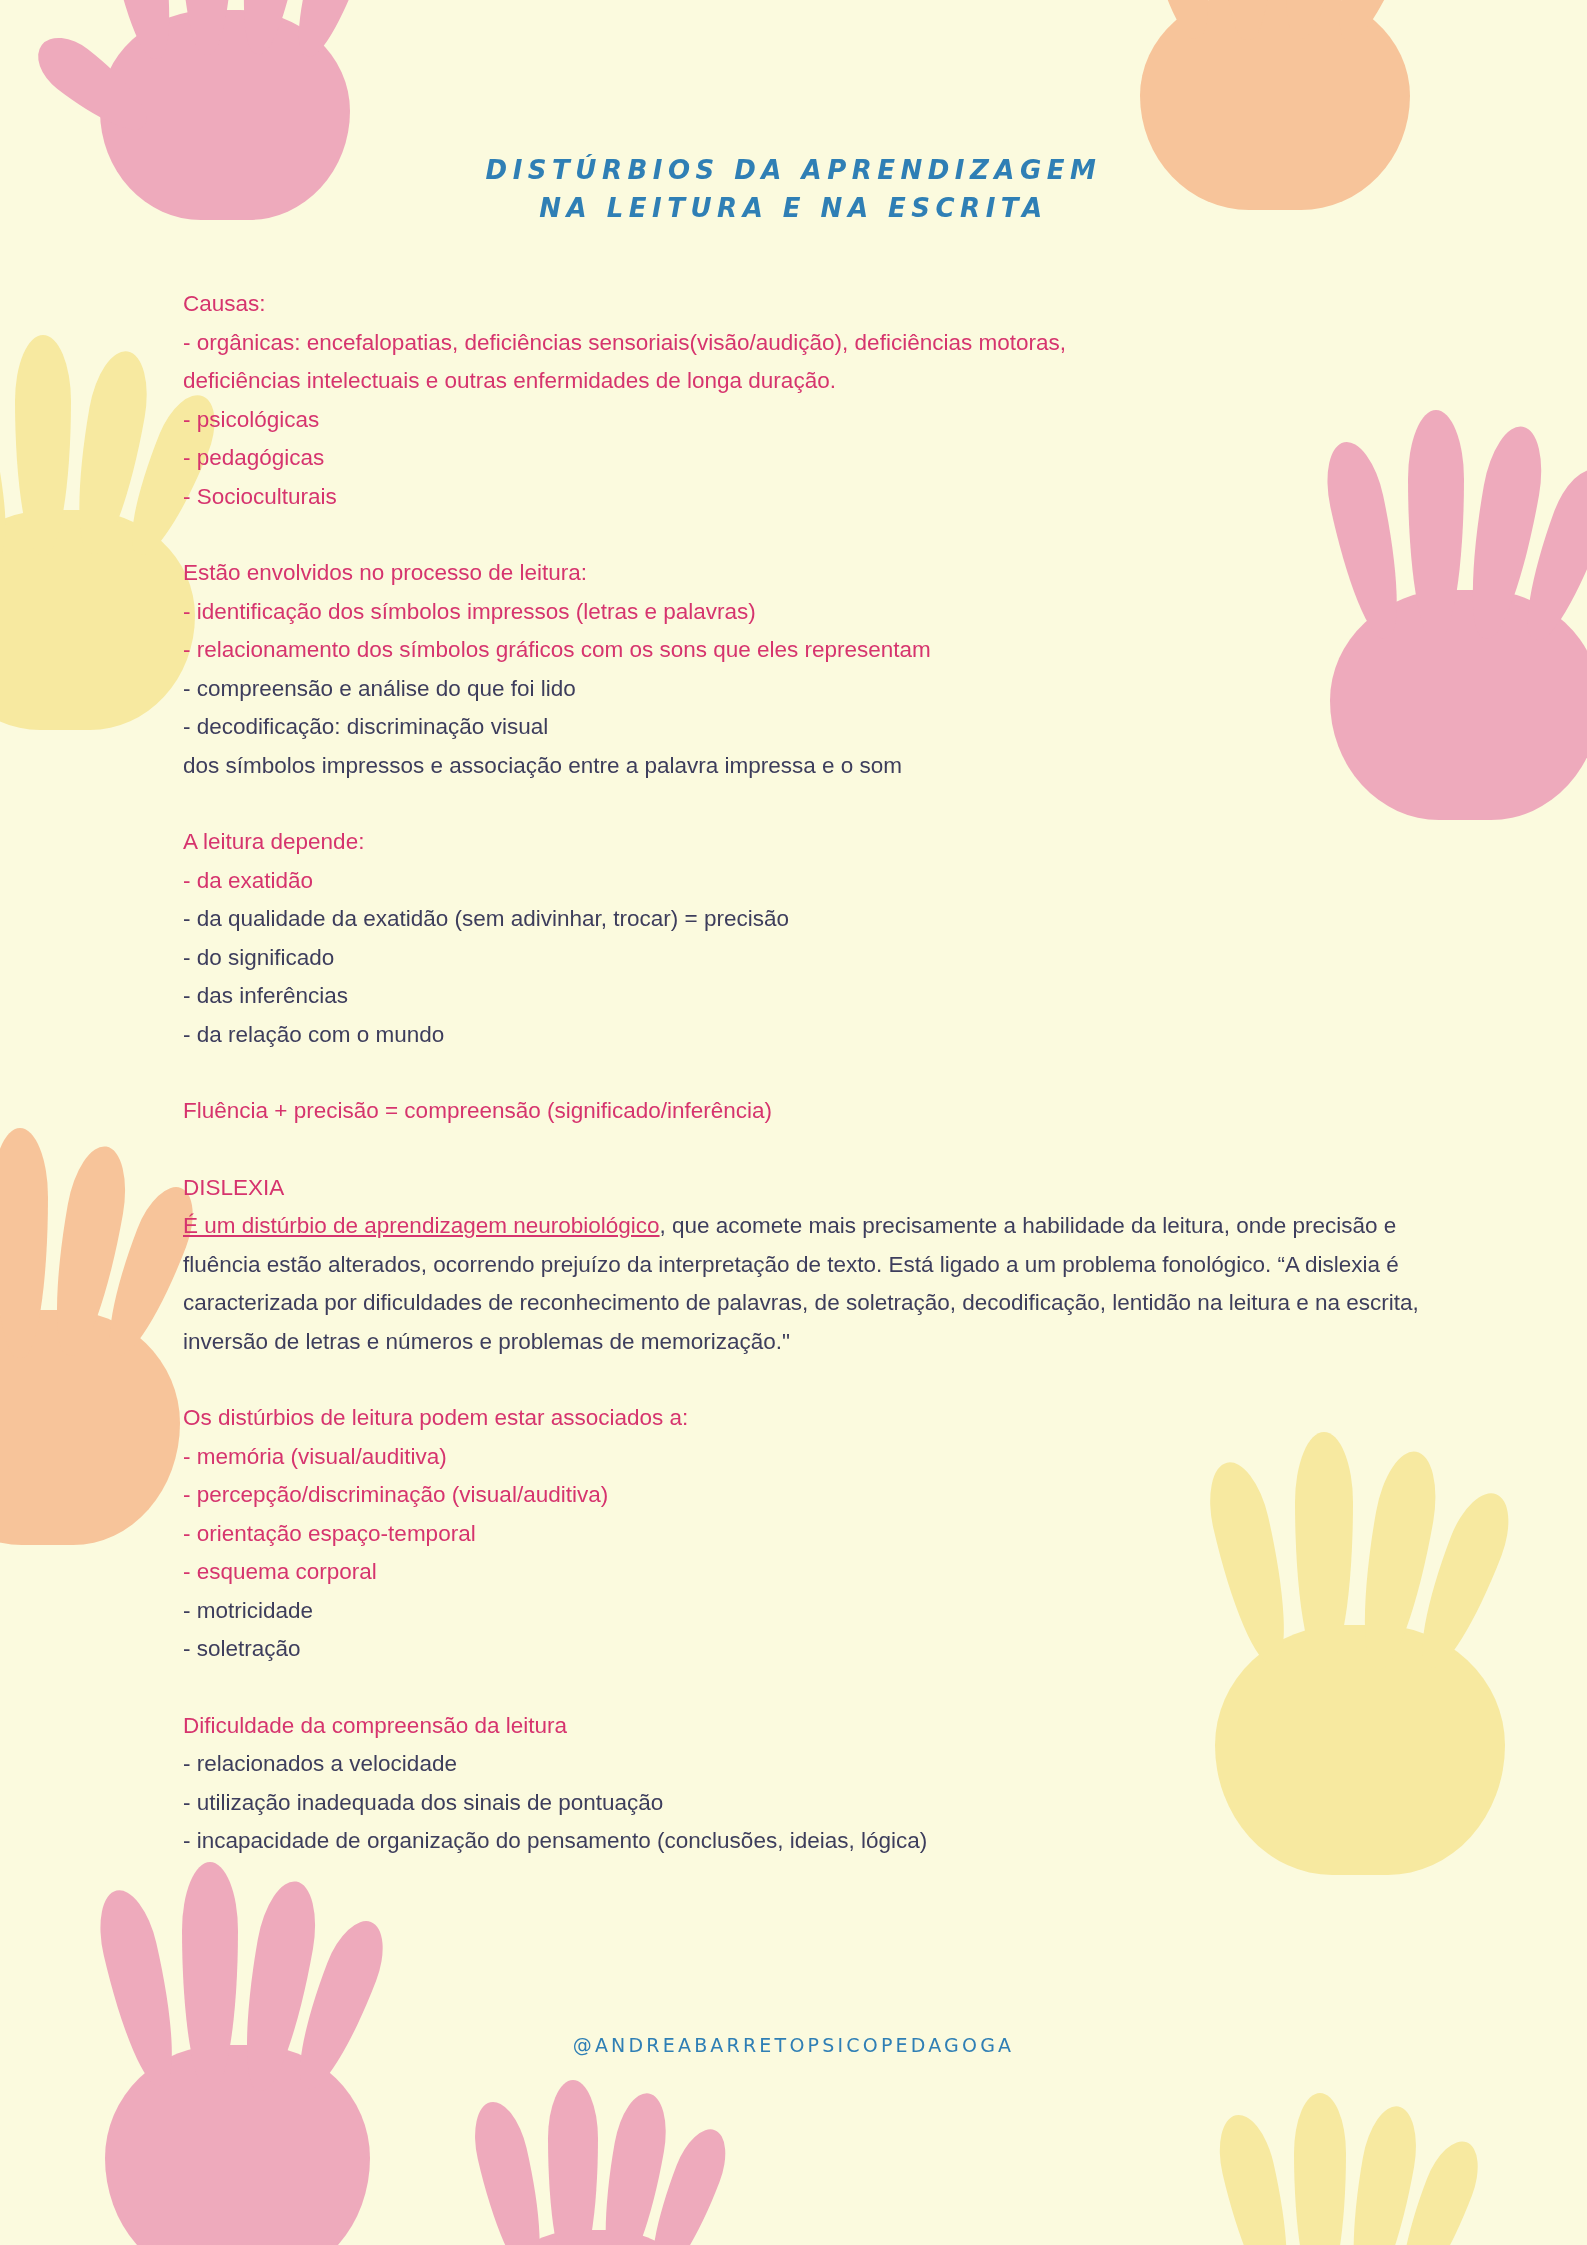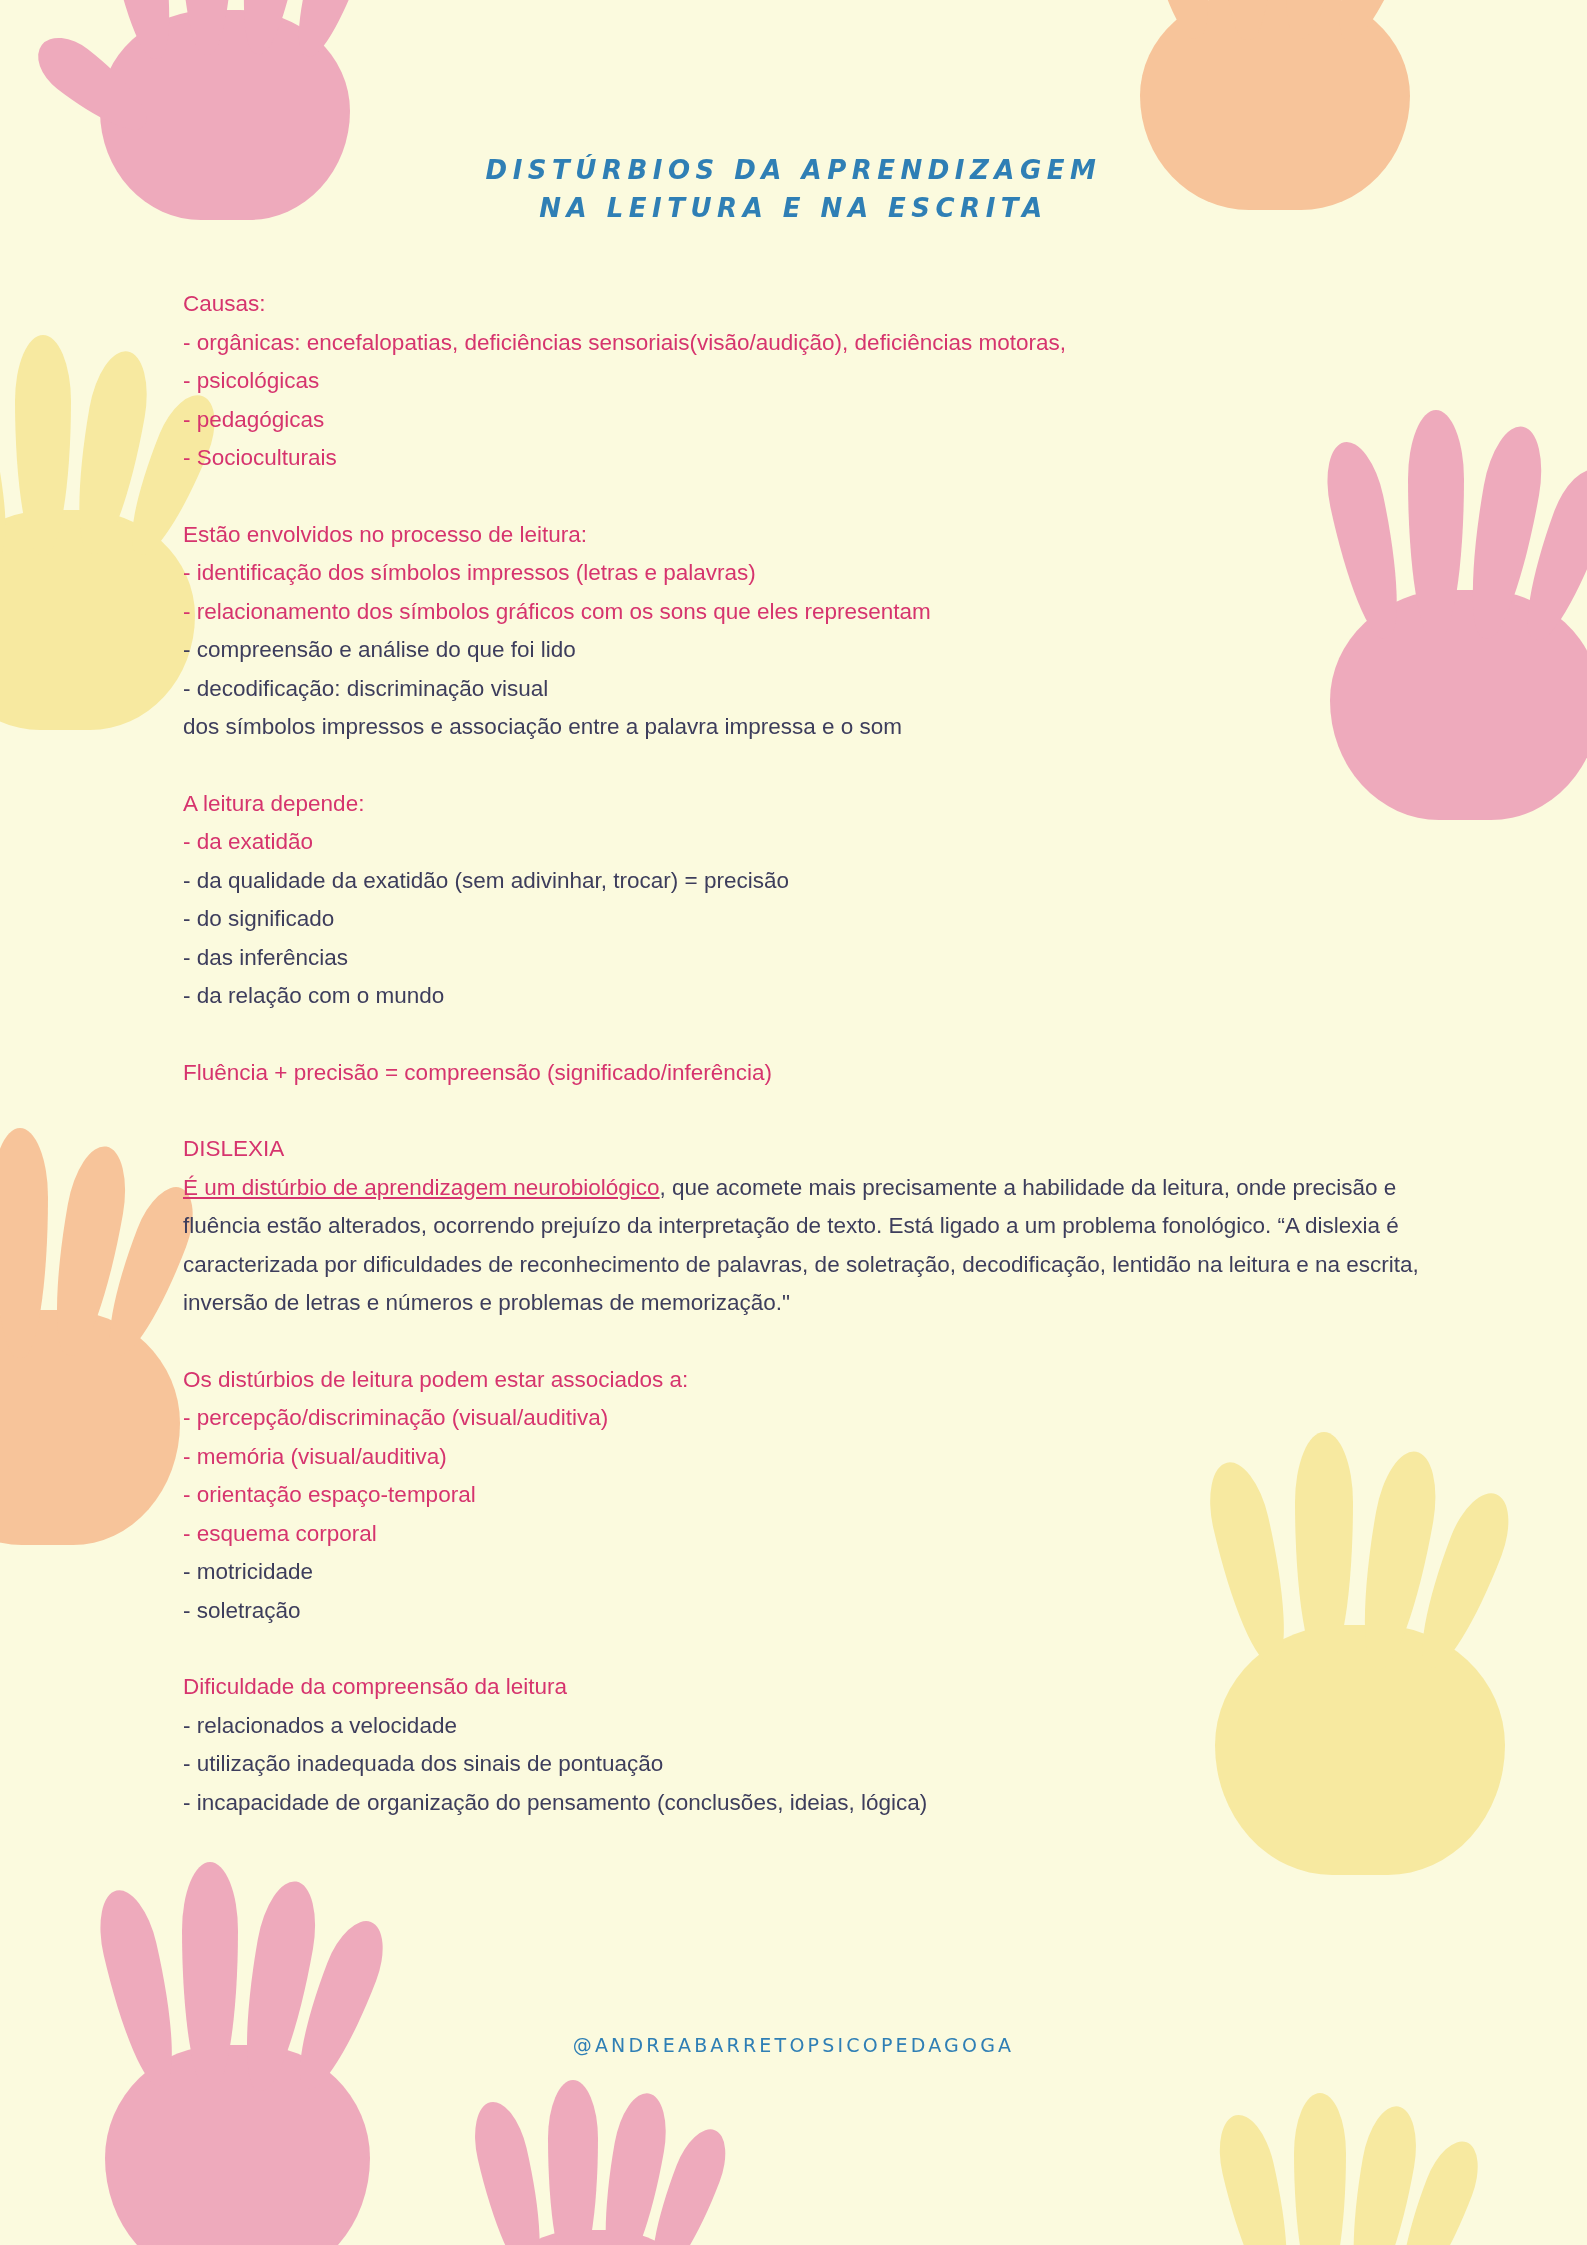--- a/index.html
+++ b/index.html
@@ -172,20 +172,21 @@
 
   <div class="title-block">
     <span class="title-line">DISTÚRBIOS  DA APRENDIZAGEM</span>
     <span class="title-line">NA LEITURA E NA ESCRITA</span>
   </div>
 
   <div class="body-text">
 
     <p>Causas:</p>
     <p>- orgânicas:  encefalopatias, deficiências sensoriais(visão/audição), deficiências motoras,</p>
+    <p>deficiências intelectuais e outras enfermidades de longa duração.</p>
     <p>- psicológicas</p>
     <p>- pedagógicas</p>
     <p>- Socioculturais</p>
 
     <div class="gap"></div>
 
     <p>Estão envolvidos no processo de leitura:</p>
     <p>- identificação dos símbolos impressos (letras e palavras)</p>
     <p>- relacionamento dos símbolos gráficos com os sons que eles representam</p>
     <p class="dark">- compreensão e análise do que foi lido</p>
@@ -206,22 +207,22 @@
     <p>Fluência + precisão = compreensão (significado/inferência)</p>
 
     <div class="gap"></div>
 
     <p>DISLEXIA</p>
     <p class="para-mixed"><span class="lead">É um distúrbio de aprendizagem neurobiológico</span><span>, que acomete mais precisamente a habilidade da leitura, onde precisão e fluência estão alterados, ocorrendo prejuízo da interpretação de texto. Está ligado a um problema fonológico. “A dislexia é caracterizada por dificuldades de reconhecimento de palavras, de soletração, decodificação, lentidão na leitura e na escrita, inversão de letras e números e problemas de memorização."</span></p>
 
     <div class="gap"></div>
 
     <p>Os distúrbios de leitura podem estar associados a:</p>
+    <p>- memória (visual/auditiva)</p>
     <p>- percepção/discriminação (visual/auditiva)</p>
-    <p>- memória (visual/auditiva)</p>
     <p>- orientação espaço-temporal</p>
     <p>- esquema corporal</p>
     <p class="dark">- motricidade</p>
     <p class="dark">- soletração</p>
 
     <div class="gap"></div>
 
     <p>Dificuldade da compreensão da leitura</p>
     <p class="dark">- relacionados a velocidade</p>
     <p class="dark">- utilização inadequada dos sinais de pontuação</p>

